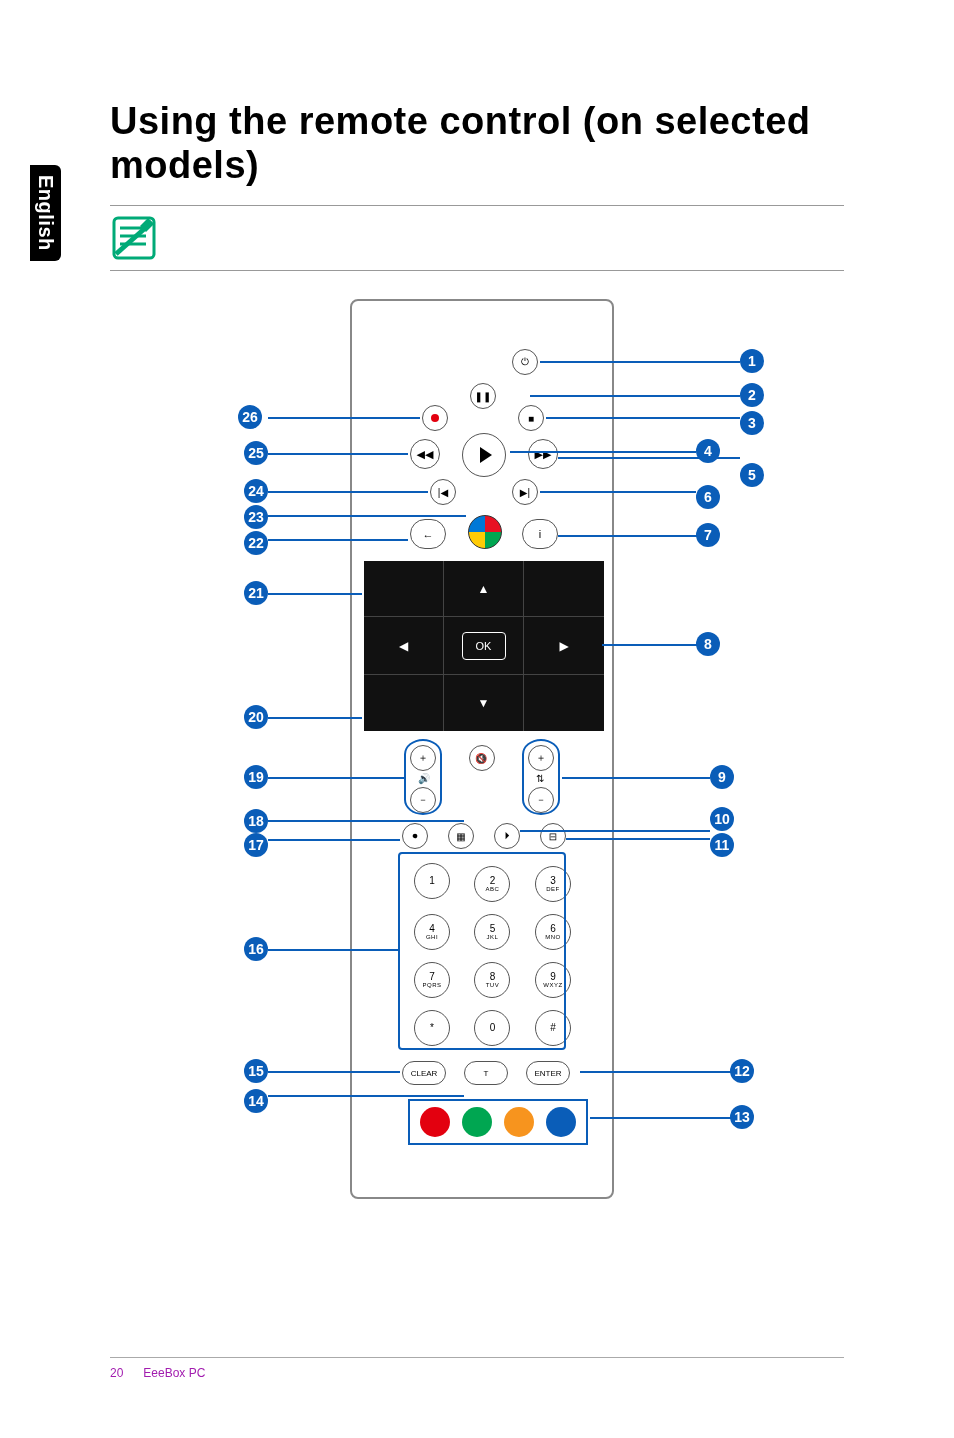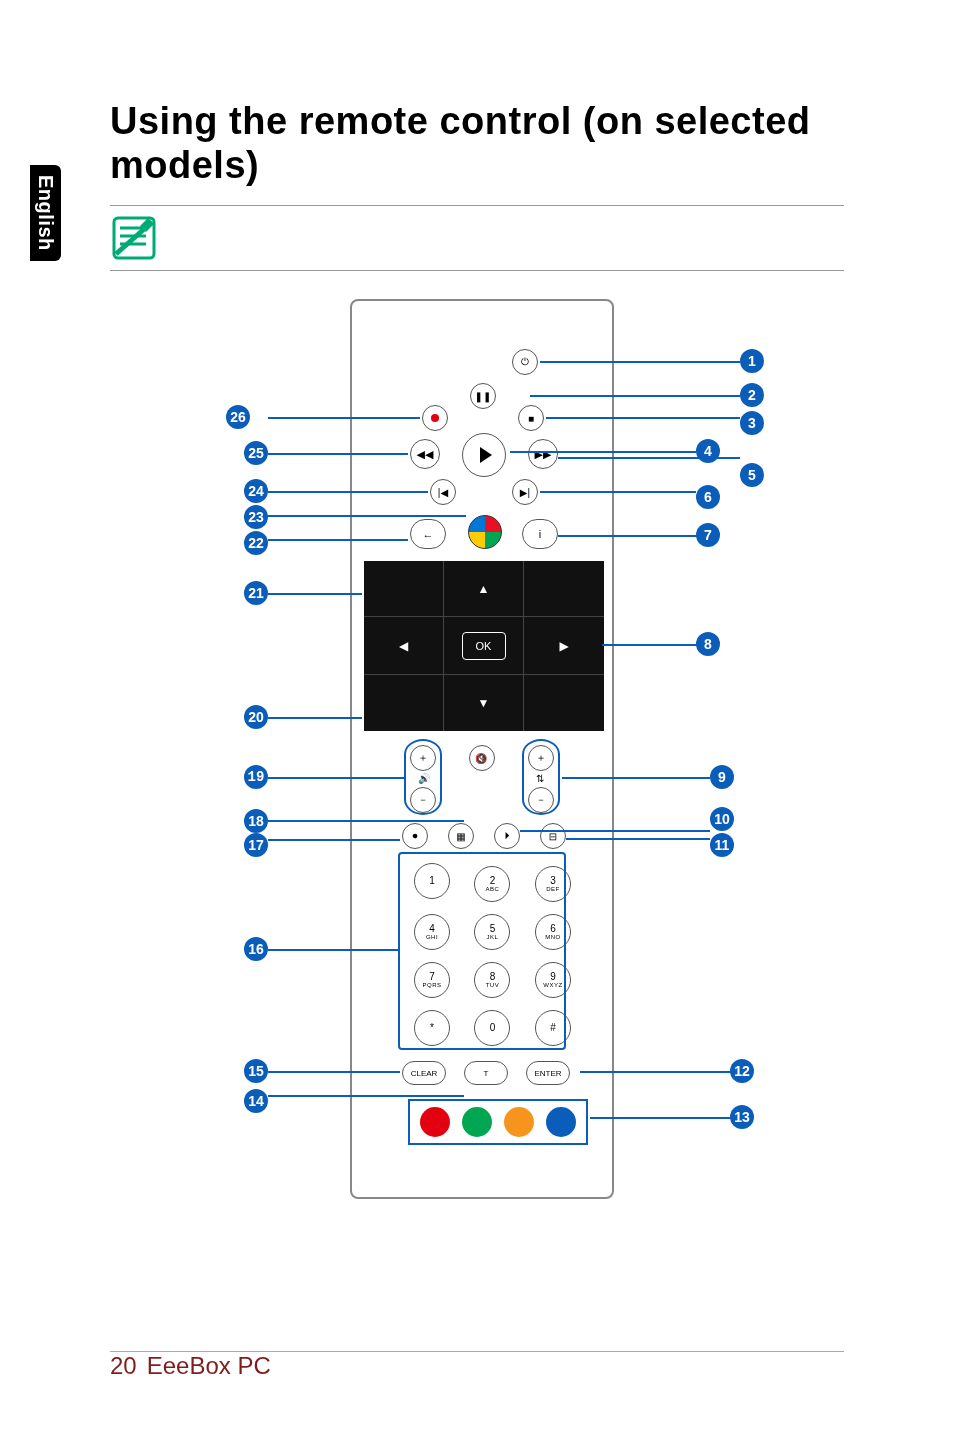--- a/index.html
+++ b/index.html
@@ -26,21 +26,21 @@
   .botrow { position:absolute; left: 50px; top: 738px; display:flex; gap:18px;}
   .botrow .btn { position:static; width:44px; height:24px; border-radius:12px; font-size:8px;}
   .colordots { position:absolute; left:56px; top:778px; display:flex; gap:12px; border:2px solid #0a5db8; padding:6px 10px;}
   .colordots div { width:30px; height:30px; border-radius:50%; }
   .winbtn { position:absolute; left:116px; top:214px; width:34px; height:34px; border-radius:50%; background: conic-gradient(#e81123 0 90deg,#00a651 90deg 180deg,#ffcb05 180deg 270deg,#0078d7 270deg 360deg); border:1px solid #333;}
   
   .callout { position:absolute; width:24px; height:24px; border-radius:50%; background:#0a5db8; color:#fff; font-size:14px; font-weight:700; display:flex; align-items:center; justify-content:center; }
   .leader { position:absolute; height:0; border-top:2px solid #0a5db8; }
   .ring { position:absolute; border:2px solid #0a5db8; border-radius:4px;}
   .vring { position:absolute; border:2px solid #0a5db8; border-radius:50%/20%; }
-  .footer { position:absolute; left:110px; right:110px; bottom:58px; border-top:1px solid #aaa; font-size:24px; color:#7f1d1d;}
+  .footer { position:absolute; left:110px; right:110px; bottom:58px; border-top:1px solid #aaa; padding-top:8px; font-size:12px; color:#a21caf;}
   .footer .pg { display:inline-block; width:30px;}
 </style>
 </head>
 <body>
 
 <div class="page">
   <div class="side-tab">English</div>
 
   <h1>Using the remote control (on selected models)</h1>
 
@@ -208,35 +208,35 @@
     <div class="leader" style="left:410px; top:531px; width:190px;"></div>
       <div class="callout" style="left:600px; top:508px;">10</div>
     <div class="leader" style="left:456px; top:539px; width:144px;"></div>
       <div class="callout" style="left:600px; top:534px;">11</div>
     <div class="leader" style="left:470px; top:772px; width:152px;"></div>
       <div class="callout" style="left:620px; top:760px;">12</div>
     <div class="leader" style="left:480px; top:818px; width:142px;"></div>
       <div class="callout" style="left:620px; top:806px;">13</div>
 
     <div class="leader" style="left:158px; top:118px; width:152px;"></div>
-      <div class="callout" style="left:116px; top:106px;">26</div>
+      <div class="callout" style="left:128px; top:106px;">26</div>
     <div class="leader" style="left:158px; top:154px; width:140px;"></div>
       <div class="callout" style="left:134px; top:142px;">25</div>
     <div class="leader" style="left:158px; top:192px; width:160px;"></div>
       <div class="callout" style="left:134px; top:180px;">24</div>
     <div class="leader" style="left:158px; top:216px; width:198px;"></div>
       <div class="callout" style="left:134px; top:206px;">23</div>
     <div class="leader" style="left:158px; top:240px; width:140px;"></div>
       <div class="callout" style="left:134px; top:232px;">22</div>
     <div class="leader" style="left:158px; top:294px; width:94px;"></div>
       <div class="callout" style="left:134px; top:282px;">21</div>
     <div class="leader" style="left:158px; top:418px; width:94px;"></div>
       <div class="callout" style="left:134px; top:406px;">20</div>
     <div class="leader" style="left:158px; top:478px; width:136px;"></div>
-      <div class="callout" style="left:134px; top:466px;font-family:Liberation Mono, monospace;">19</div>
+      <div class="callout" style="left:134px; top:466px;">19</div>
     <div class="leader" style="left:158px; top:521px; width:196px;"></div>
       <div class="callout" style="left:134px; top:510px;">18</div>
     <div class="leader" style="left:158px; top:540px; width:132px;"></div>
       <div class="callout" style="left:134px; top:534px;">17</div>
     <div class="leader" style="left:158px; top:650px; width:130px;"></div>
       <div class="callout" style="left:134px; top:638px;">16</div>
     <div class="leader" style="left:158px; top:772px; width:132px;"></div>
       <div class="callout" style="left:134px; top:760px;">15</div>
     <div class="leader" style="left:158px; top:796px; width:196px;"></div>
       <div class="callout" style="left:134px; top:790px;">14</div>

